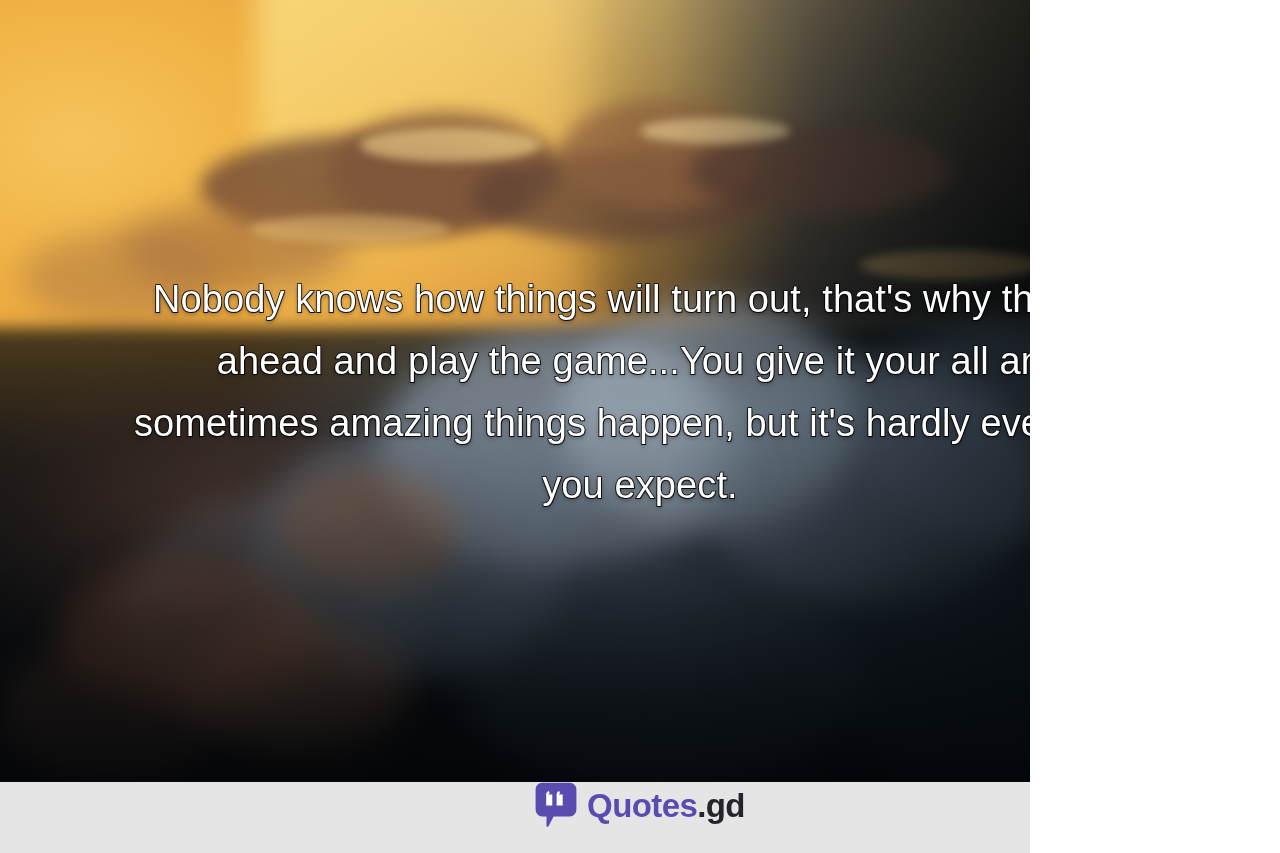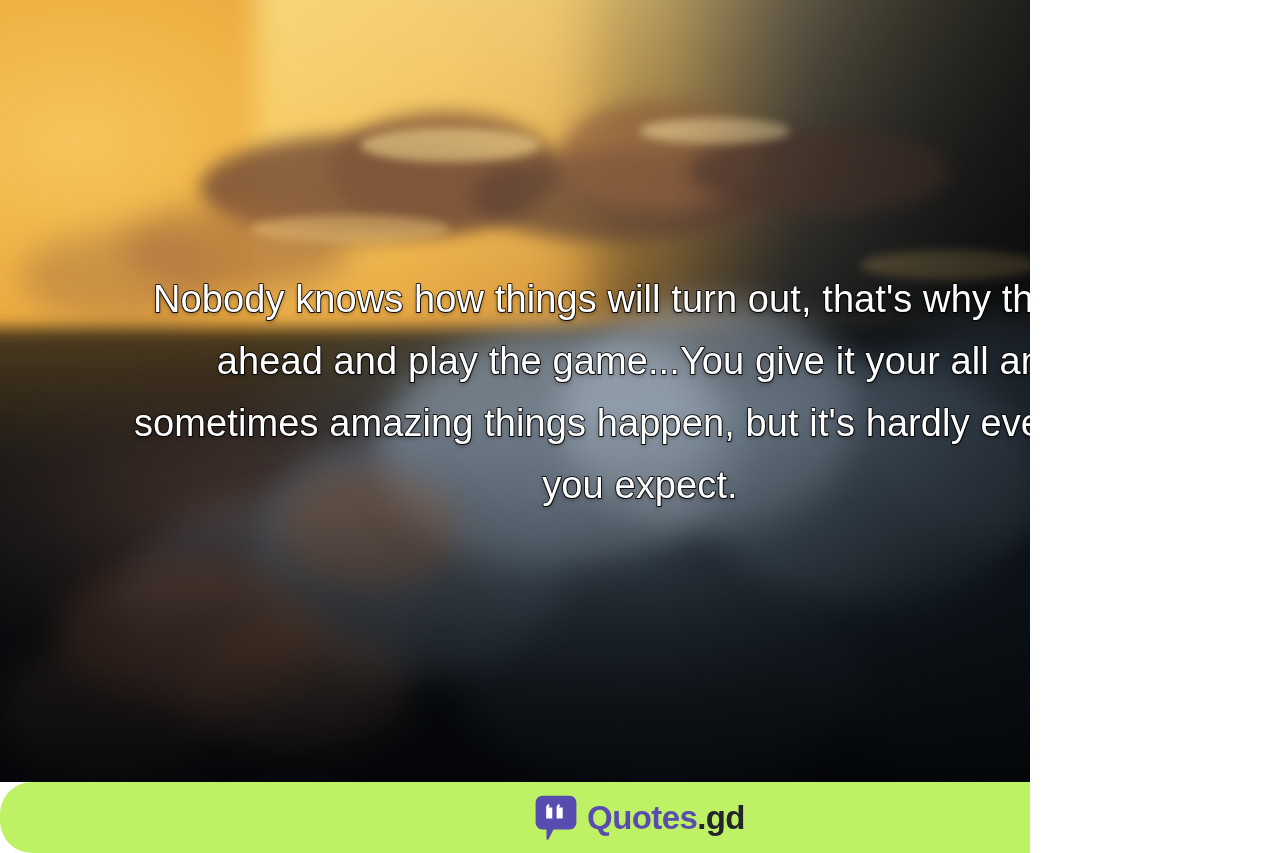--- a/index.html
+++ b/index.html
@@ -168,25 +168,24 @@
       0 2px 4px rgba(0,0,0,.45);
   }
 
   
   .footer {
     position: absolute;
     left: 0;
     top: 782px;
     width: 1280px;
     height: 71px;
-    background: #bef264;
+    background: #e5e5e5;
     display: flex;
-    align-items: center;
+    align-items: flex-start;
     justify-content: center;
-    border-radius: 32px;
   }
   .brand {
     display: flex;
     align-items: center;
     gap: 10px;
     text-decoration: none;
   }
   .brand-mark {
     width: 42px;
     height: 46px;

